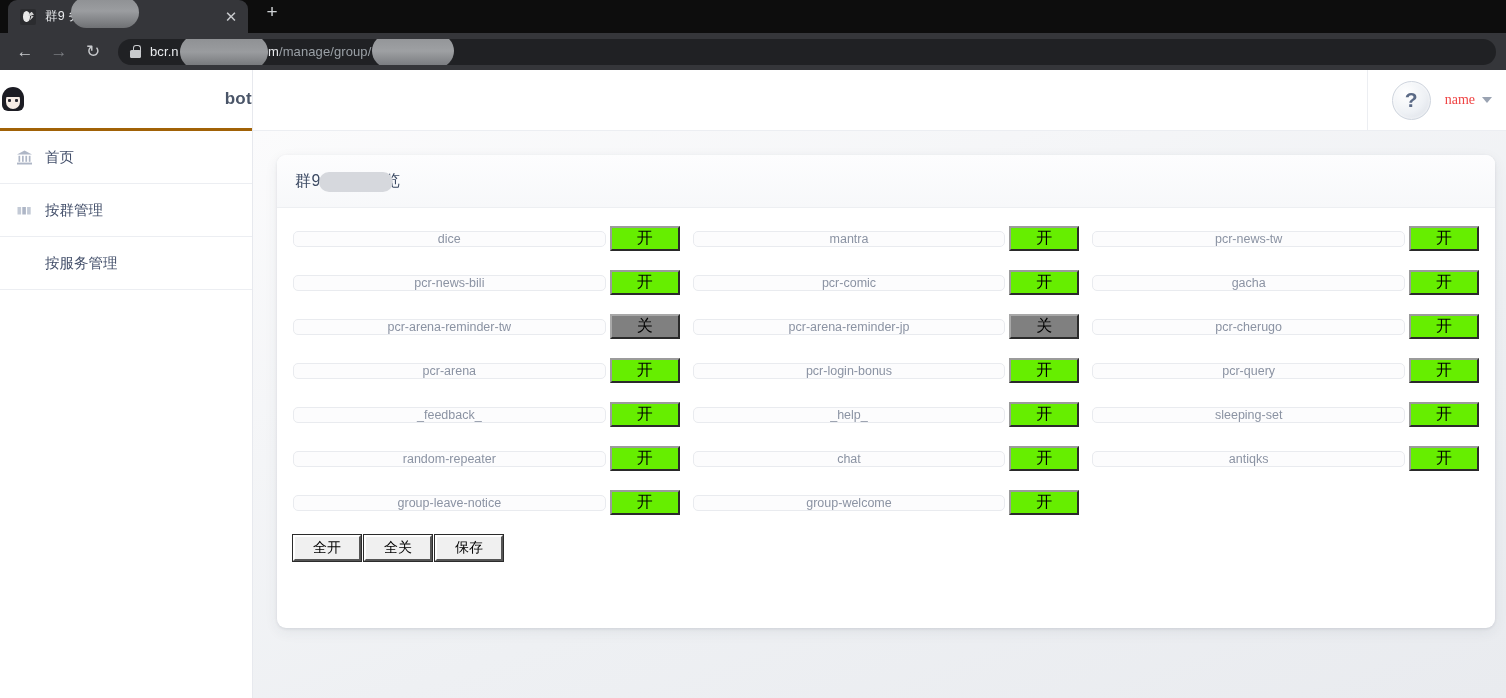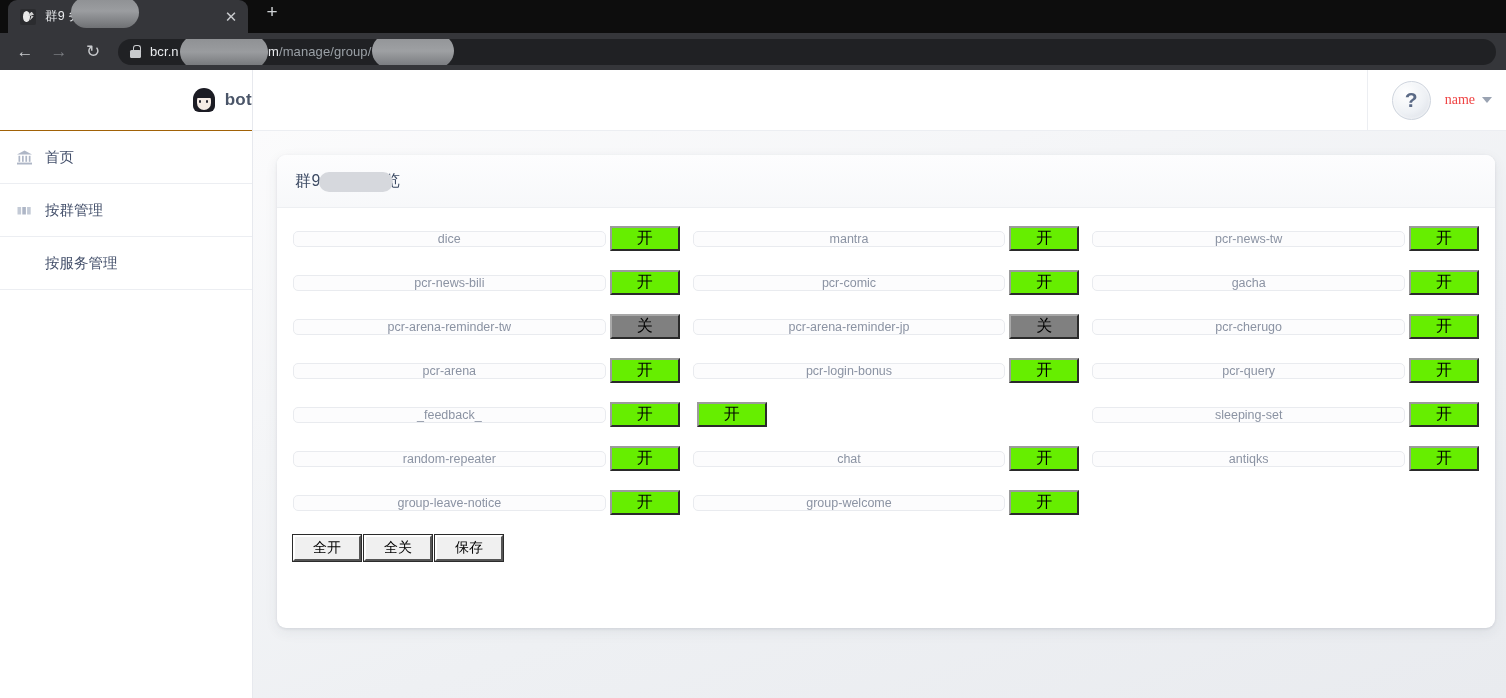--- a/index.html
+++ b/index.html
@@ -105,22 +105,22 @@
   }
 
   .sidebar {
     position: absolute; left: 0; top: 0;
     width: 253px; height: 628px;
     background: #ffffff;
     border-right: 1px solid #e7e9ee;
     z-index: 5;
   }
   .brand {
-    height: 61px; display: flex; align-items: center; justify-content: flex-end;
-    border-bottom: 1px solid #a16207;
+    height: 61px; display: flex; align-items: center; justify-content: space-between;
+    border-bottom: 3px solid #a16207;
   }
   .avatar-bot {
     width: 26px; height: 26px; margin-right: 8px;
     position: relative; overflow: hidden;
   }
   .avatar-bot .hair-back {
     position: absolute; left: 2px; top: 1px; width: 22px; height: 24px;
     background: #1c1c24; border-radius: 11px 11px 6px 6px;
   }
   .avatar-bot .face {
@@ -401,20 +401,21 @@
             </div>
             <div class="svc">
               <div class="svc-name">pcr-query</div>
               <div class="toggle on">开</div>
             </div>
             <div class="svc">
               <div class="svc-name">_feedback_</div>
               <div class="toggle on">开</div>
             </div>
             <div class="svc">
+              <div class="svc-name">_help_</div>
               <div class="toggle on">开</div>
             </div>
             <div class="svc">
               <div class="svc-name">sleeping-set</div>
               <div class="toggle on">开</div>
             </div>
             <div class="svc">
               <div class="svc-name">random-repeater</div>
               <div class="toggle on">开</div>
             </div>

